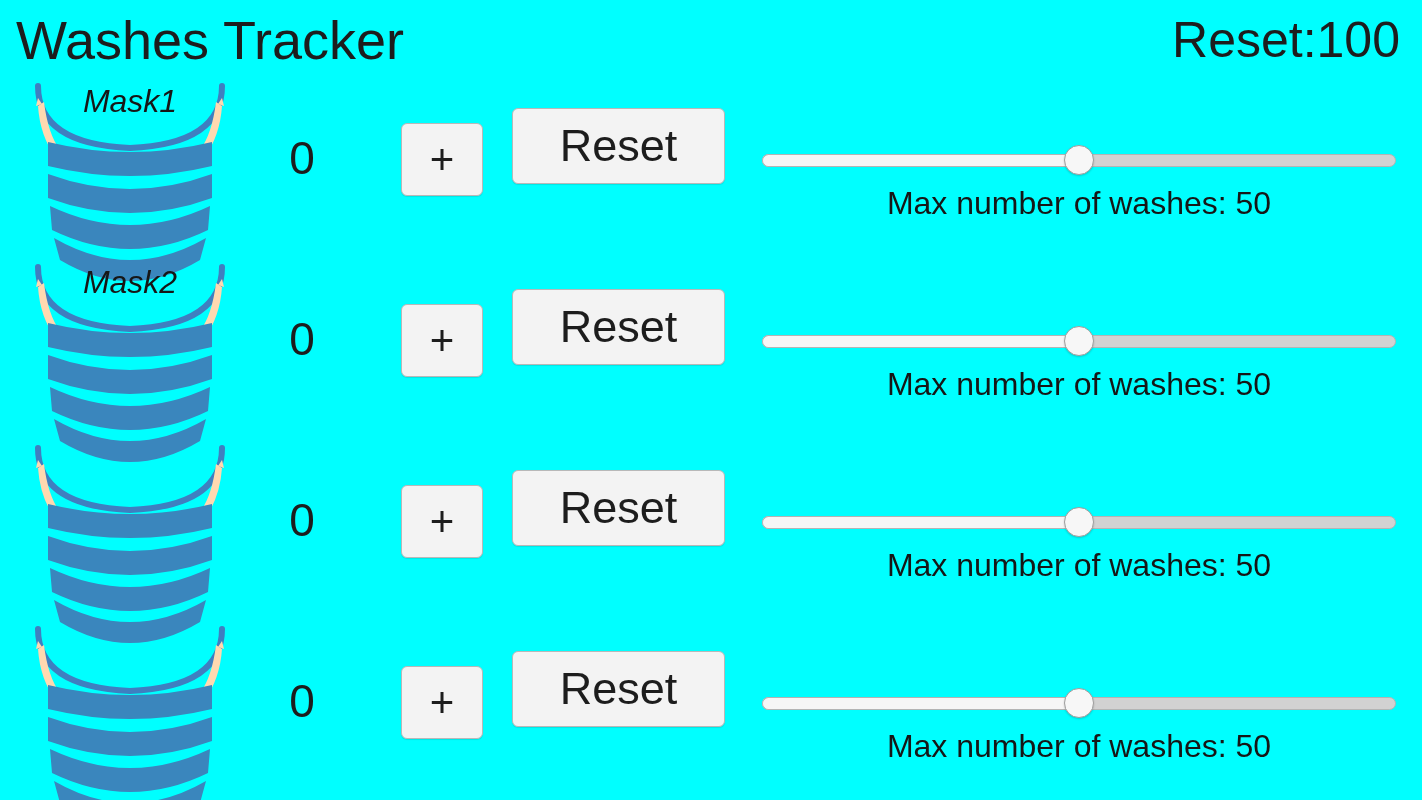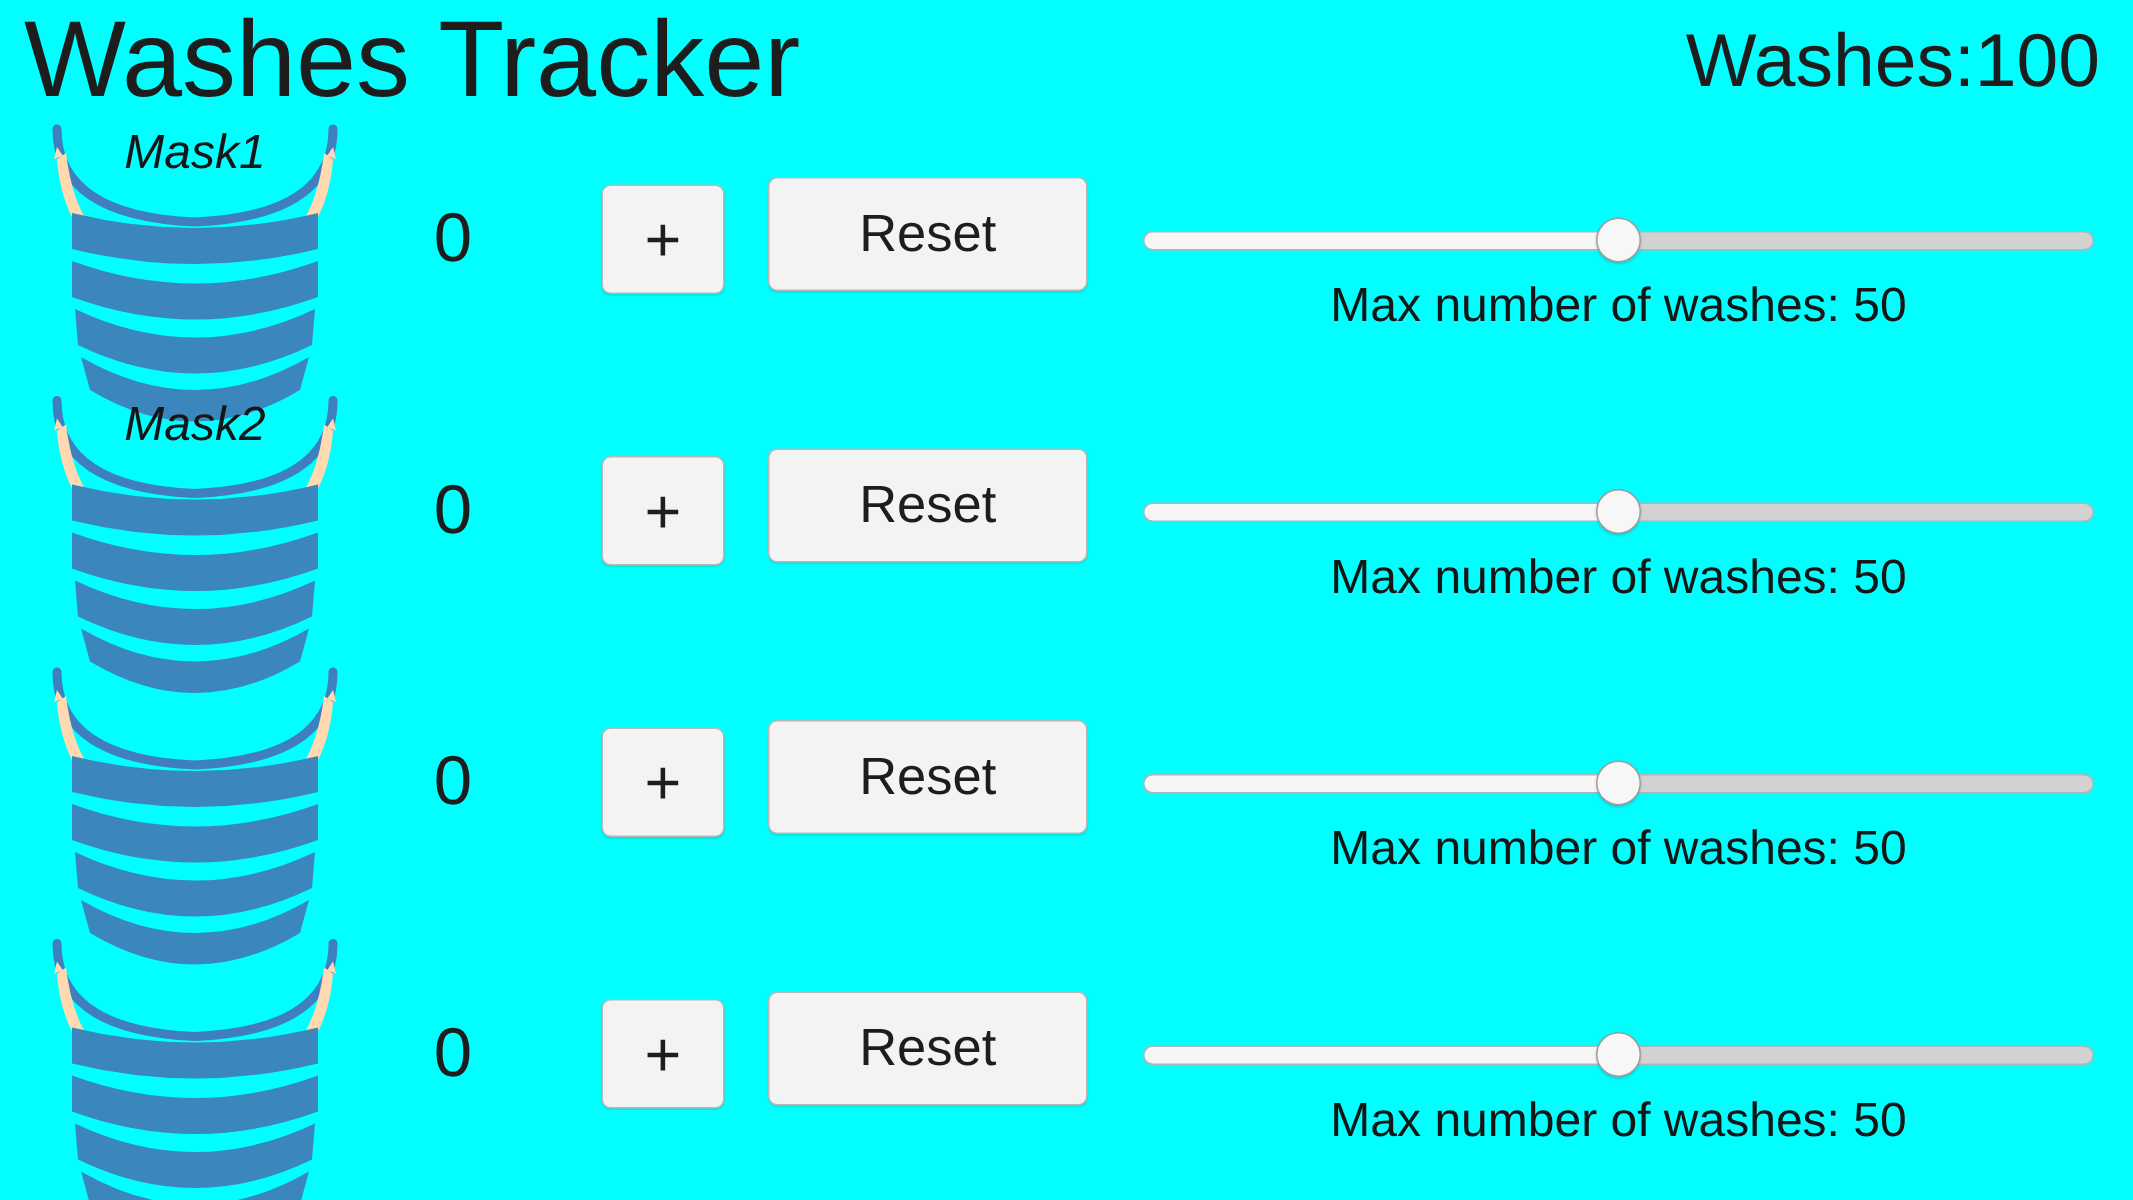--- a/index.html
+++ b/index.html
@@ -22,21 +22,21 @@
     position: absolute;
     top: 0;
     left: 0;
     width: 1422px;
     height: 80px;
   }
   .app-title {
     position: absolute;
     left: 16px;
     top: 6px;
-    font-size: 72px;
+    font-size: 54px;
     line-height: 68px;
     font-weight: 400;
     color: #1d1d1d;
     white-space: nowrap;
   }
   .points {
     position: absolute;
     right: 22px;
     top: 6px;
     font-size: 50px;
@@ -125,24 +125,24 @@
   .btn-plus {
     left: 401px;
     top: 43px;
     width: 82px;
     height: 73px;
     font-size: 42px;
     line-height: 70px;
   }
   .btn-reset {
     left: 512px;
-    top: 38px;
+    top: 28px;
     width: 213px;
     height: 76px;
-    font-size: 35px;
+    font-size: 45px;
     line-height: 72px;
   }
 
   
   .slider {
     position: absolute;
     left: 762px;
     top: 65px;
     width: 634px;
     height: 28px;
@@ -193,21 +193,21 @@
     line-height: 38px;
     color: #161616;
     white-space: nowrap;
   }
 </style>
 </head>
 <body>
 
 <div class="header">
   <div class="app-title">Washes Tracker</div>
-  <div class="points"><span class="points-label">Washes:</span><span class="points-value">100</span></div>
+  <div class="points"><span class="points-label">Reset:</span><span class="points-value">100</span></div>
 </div>
 
 <div class="rows">
 
   <div class="mask-row r0">
     <div class="mask-icon-wrap">
       <svg viewBox="0 0 244 190" xmlns="http://www.w3.org/2000/svg">
         <path d="M30 6 Q30 64 122 68 Q214 64 214 6" fill="none" stroke="#3f7fc0" stroke-width="6" stroke-linecap="round"></path>
         <path d="M36 22 Q40 54 52 70 L48 78 Q32 56 30 26 Z" fill="#ffd9b0"></path>
         <path d="M208 22 Q204 54 192 70 L196 78 Q212 56 214 26 Z" fill="#ffd9b0"></path>

